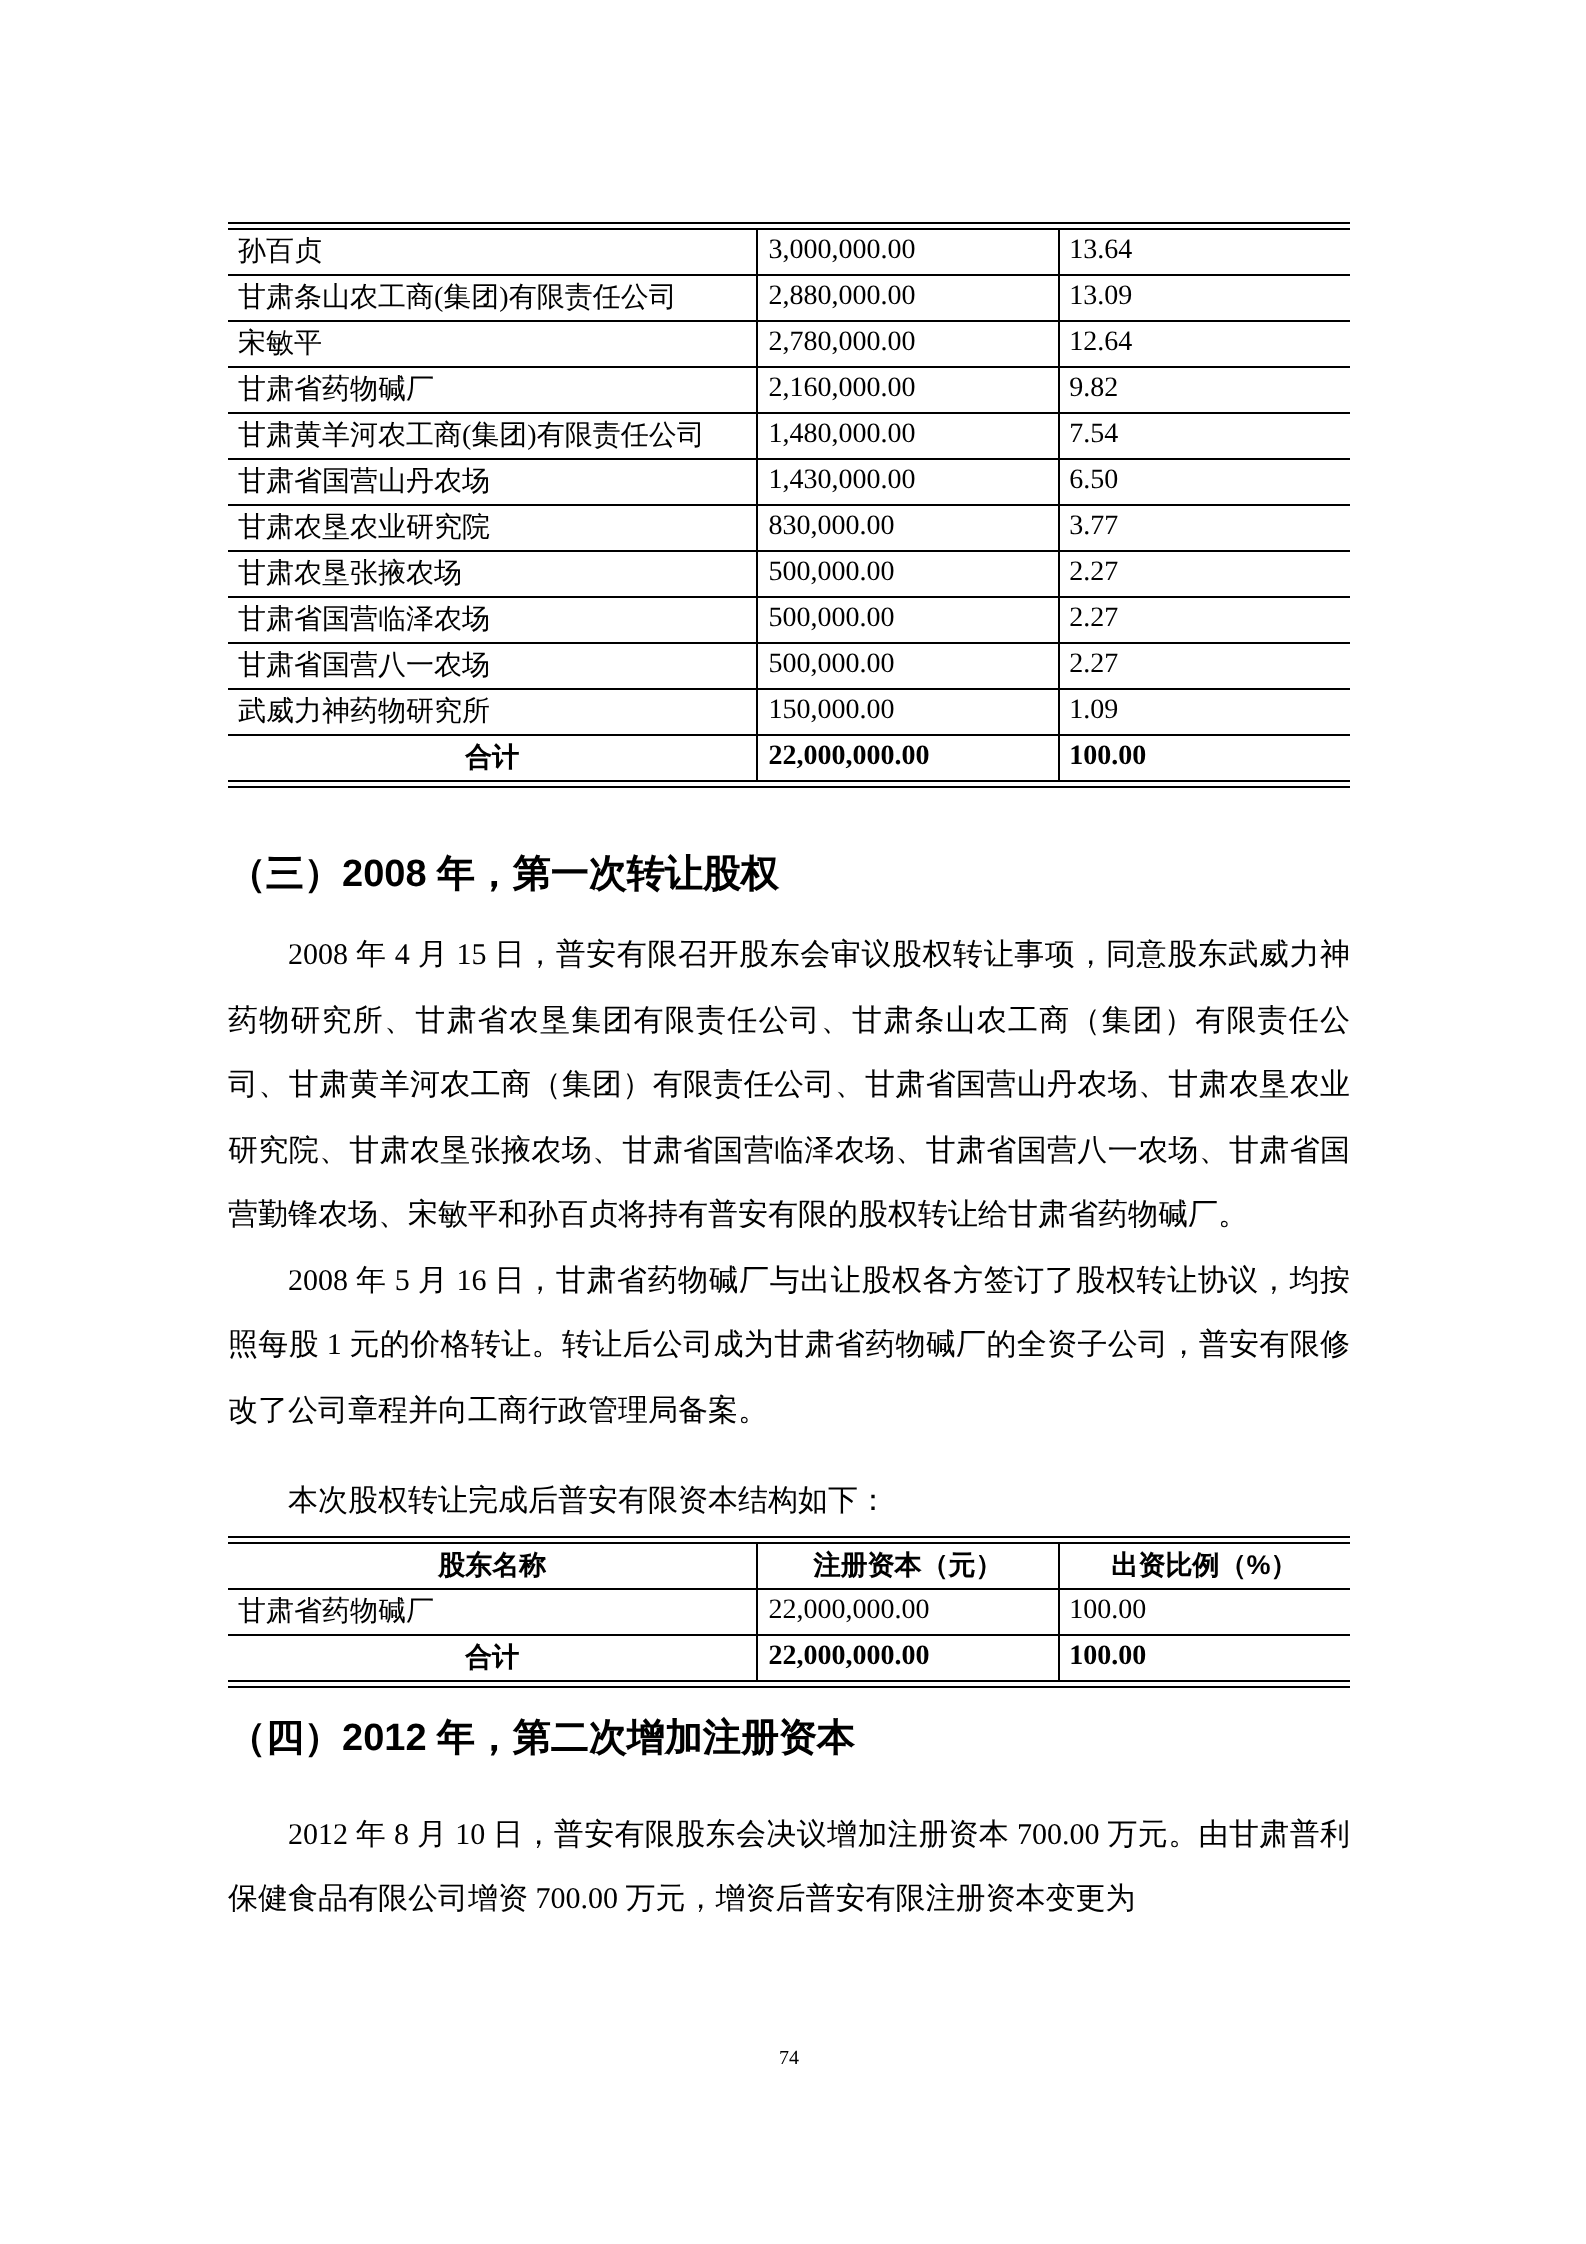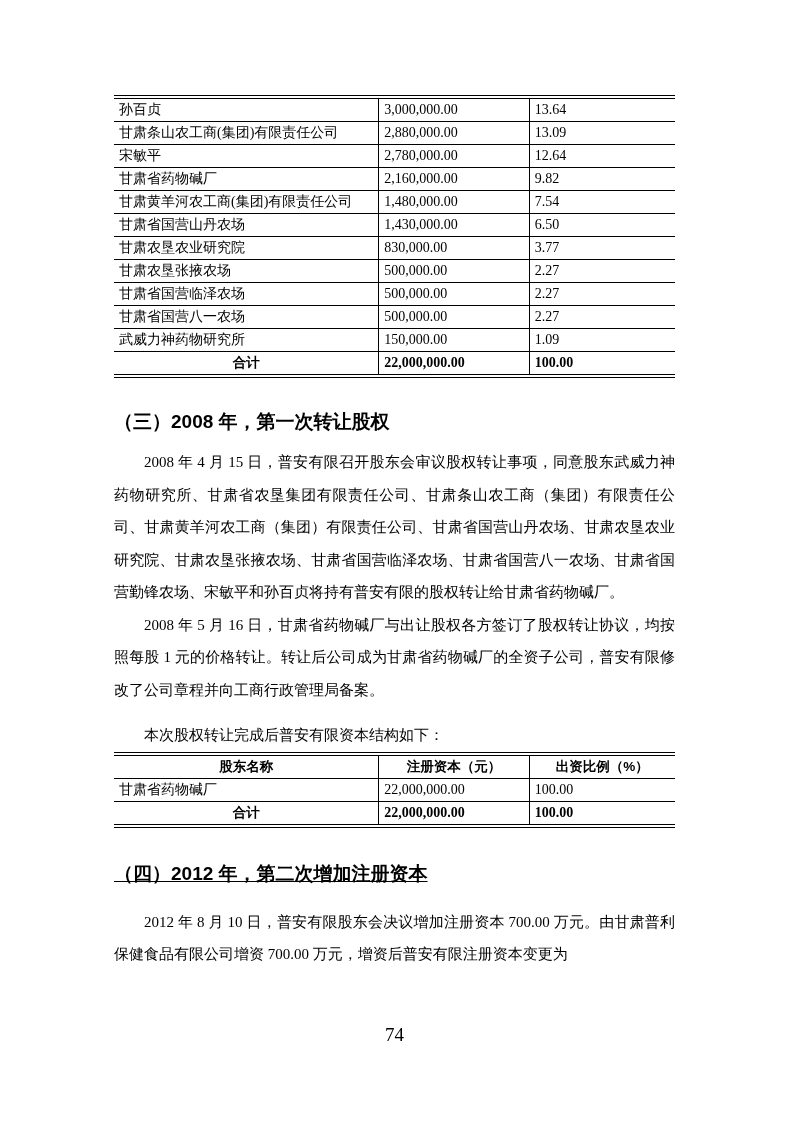--- a/index.html
+++ b/index.html
@@ -6,21 +6,21 @@
   .page{
     position:relative;
     width:793px;height:1122px;
     background:#ffffff;
     color:#000;
     font-family:"Liberation Serif","DejaVu Serif",serif;
     overflow:hidden;
   }
   .content{
     position:absolute;
-    left:114px;top:0;
+    left:114px;top:16px;
     width:561px;
   }
   
   table.data-table{
     width:100%;
     border-collapse:collapse;
     border-top:4px double #000;
     border-bottom:4px double #000;
     table-layout:fixed;
     font-size:14px;
@@ -57,29 +57,29 @@
   .para{
     font-size:15px;
     line-height:32.5px;
     text-align:justify;
     text-indent:2em;
     margin:0;
   }
   .p1{margin-top:10px;}
   .p2{margin-top:0;}
   .p3{margin-top:13px;}
-  .h4{margin-top:32px;text-decoration:underline;}
+  .h4{margin-top:12px;}
   .p4{margin-top:18px;}
   
   .footer{
     position:absolute;
     left:114px;top:1024px;
     width:561px;
     text-align:center;
-    font-size:19px;
+    font-size:10px;
   }
 </style>
 </head>
 <body>
 
 <div class="page">
   <div class="content">
 
     <table class="data-table tbl-top">
       <colgroup>

